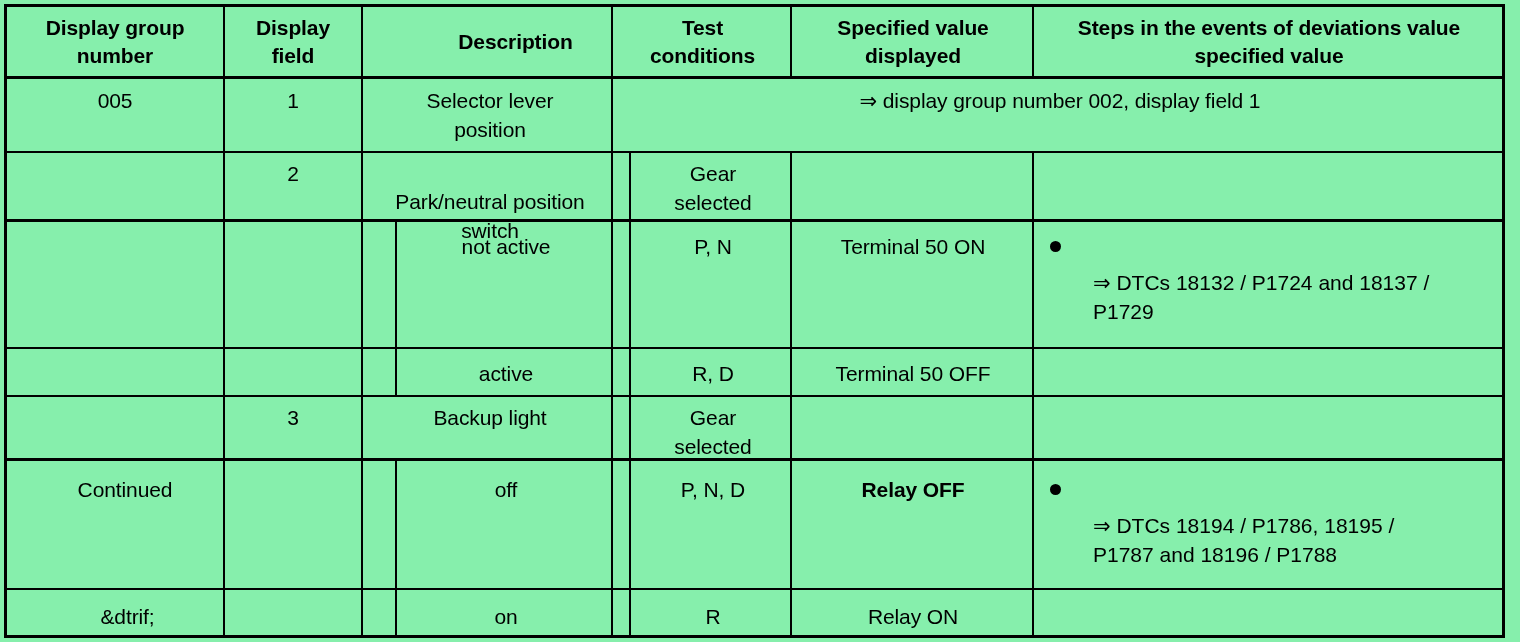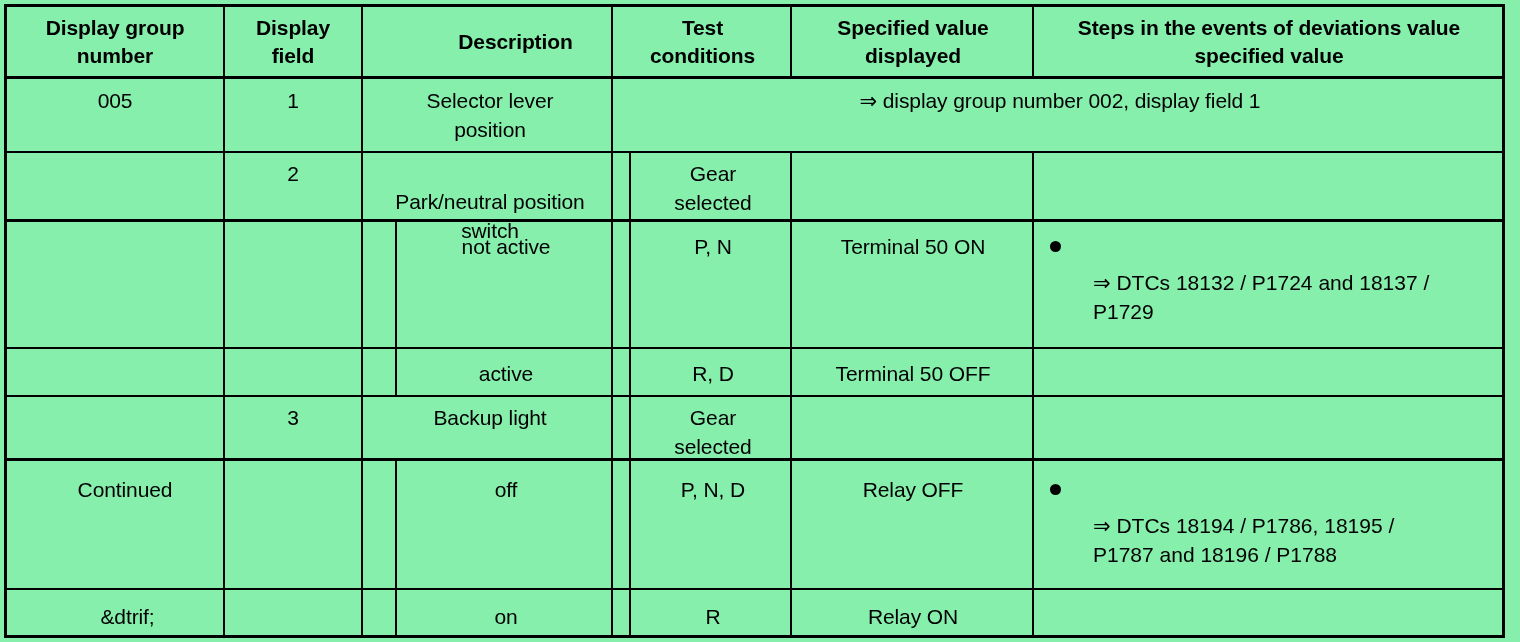--- a/index.html
+++ b/index.html
@@ -110,21 +110,21 @@
   <div class="cell ctr" style="left:794px;top:359px;width:238px;">Terminal 50 OFF</div>
 
   <div class="cell ctr" style="left:226px;top:403px;width:134px;">3</div>
   <div class="cell lft" style="left:369px;top:403px;width:242px;">Backup light</div>
   <div class="cell lft" style="left:638px;top:403px;width:150px;">Gear
 selected</div>
 
   <div class="cell lft" style="left:7px;top:475px;width:216px;padding-left:20px;">Continued</div>
   <div class="cell lft" style="left:402px;top:475px;width:208px;">off</div>
   <div class="cell lft" style="left:638px;top:475px;width:150px;">P, N, D</div>
-  <div class="cell ctr" style="left:794px;top:475px;width:238px;">Relay OFF</div>
+  <div class="cell ctr" style="left:794px;top:475px;width:238px;font-weight:bold;">Relay OFF</div>
   <div class="bulletrow" style="left:1050px;top:475px;width:452px;">
     <span class="dot"></span>
     <span class="btxt">⇒ DTCs 18194 / P1786, 18195 /
 P1787 and 18196 / P1788</span>
   </div>
 
   <div class="cell ctr" style="left:7px;top:602px;width:216px;padding-left:25px;">&amp;dtrif;</div>
   <div class="cell lft" style="left:402px;top:602px;width:208px;">on</div>
   <div class="cell lft" style="left:638px;top:602px;width:150px;">R</div>
   <div class="cell ctr" style="left:794px;top:602px;width:238px;">Relay ON</div>

